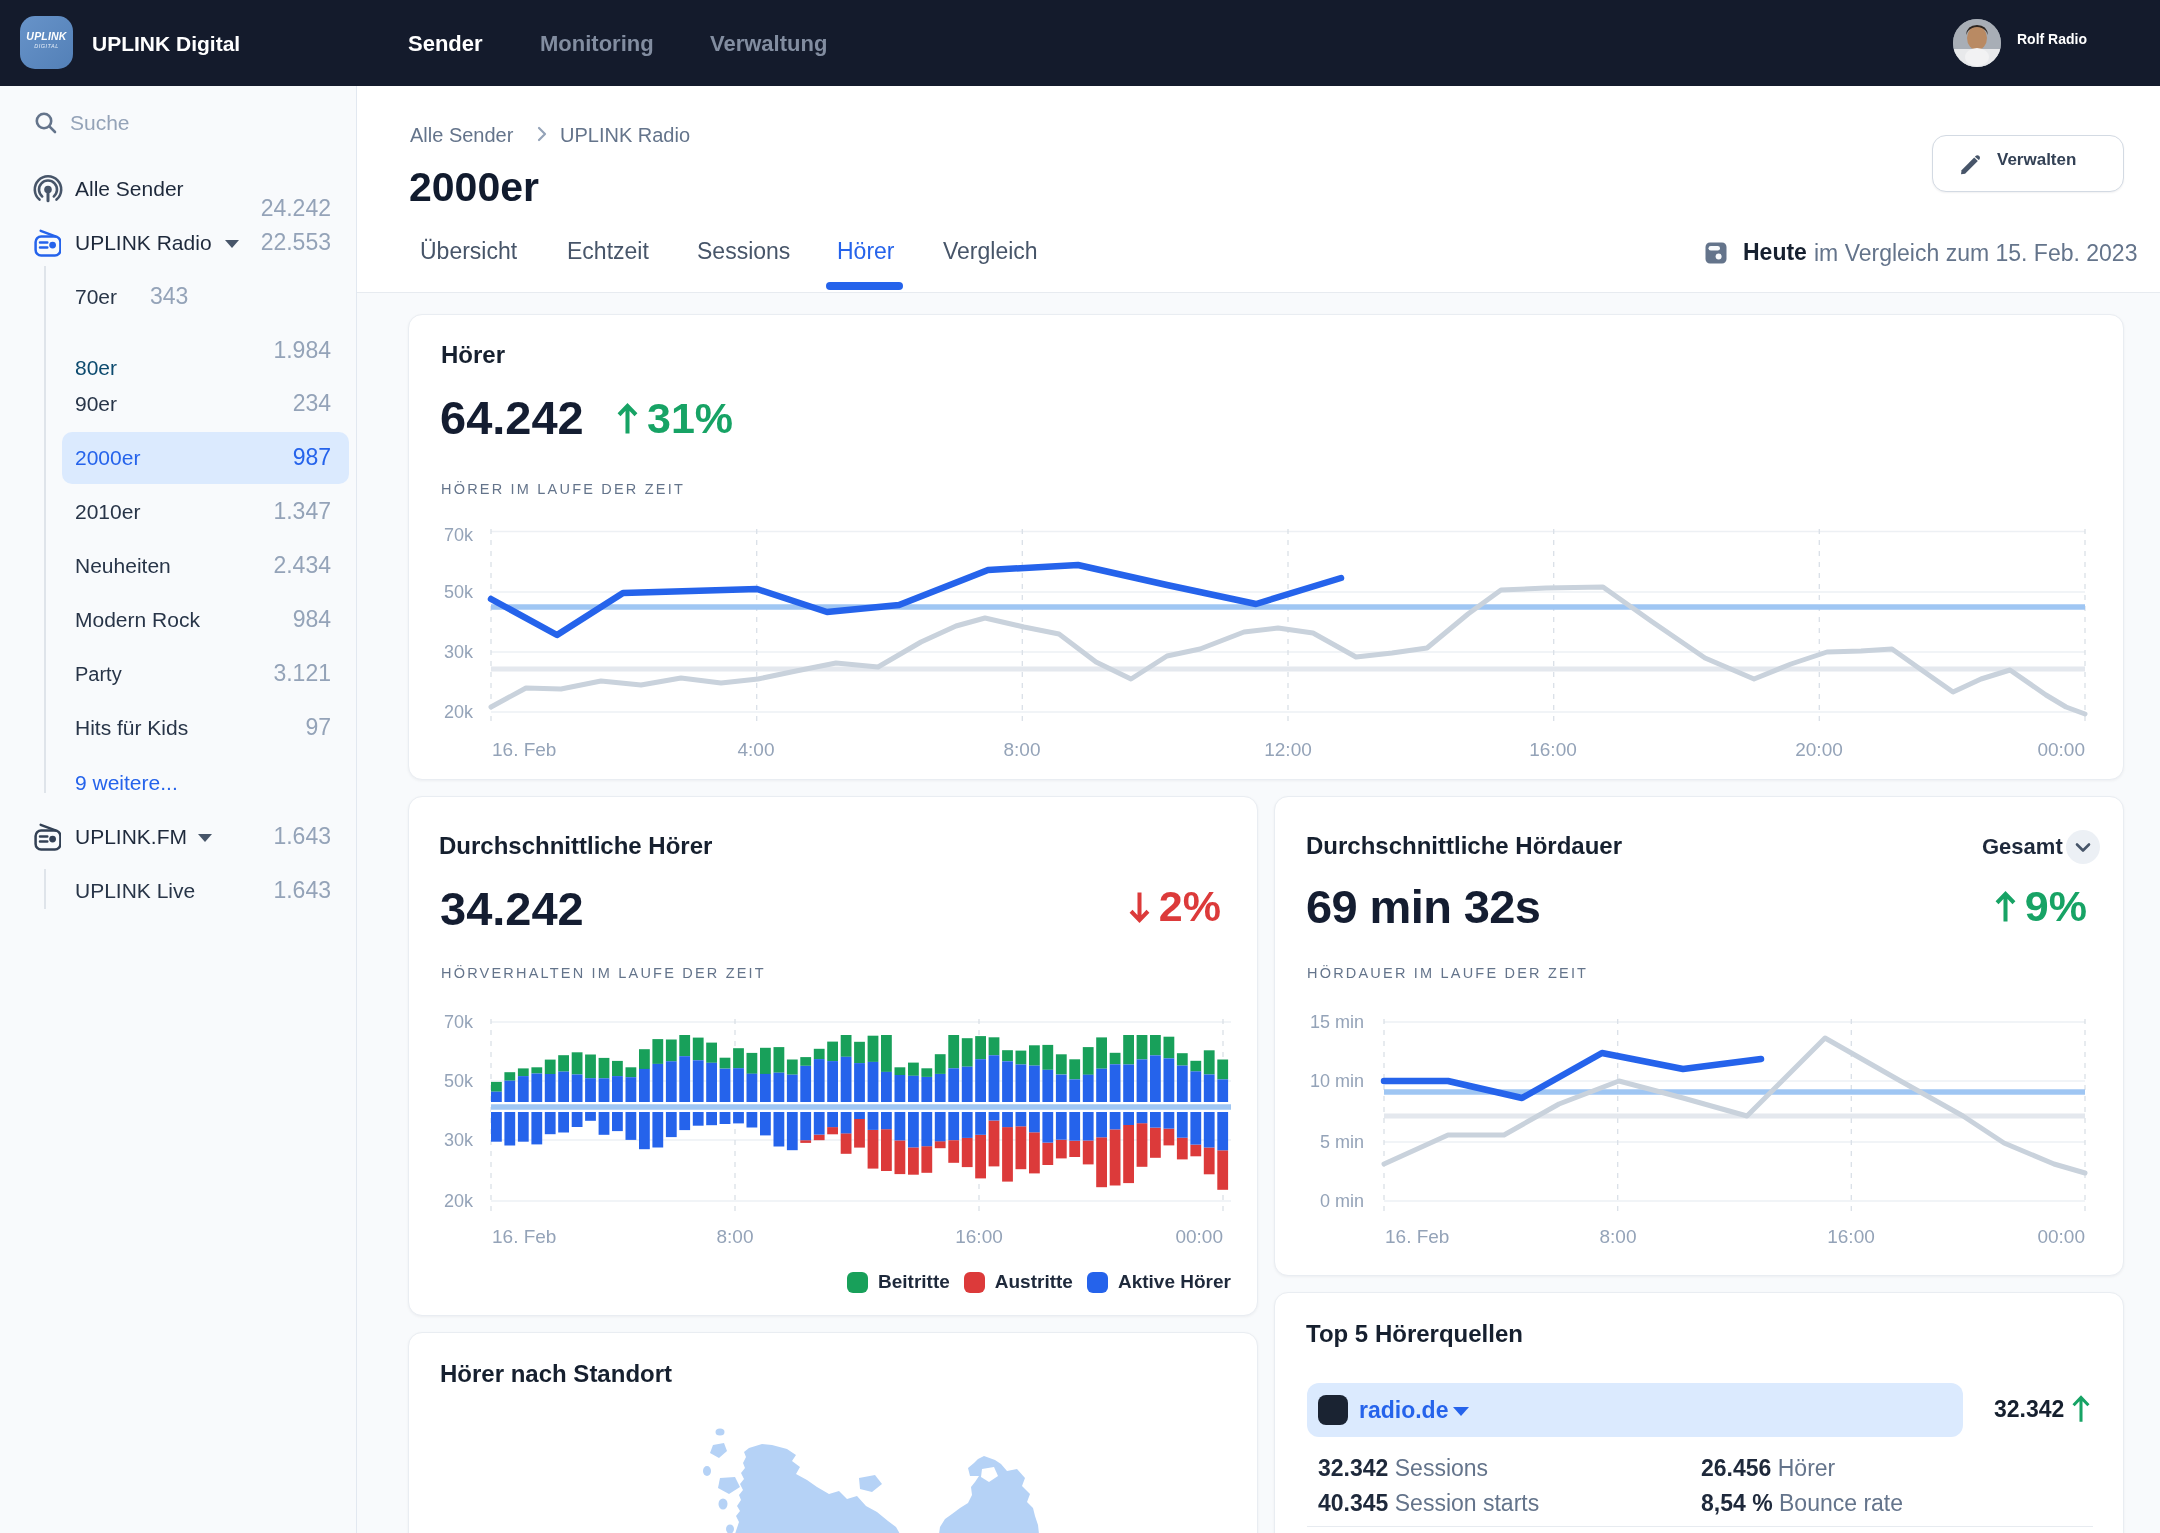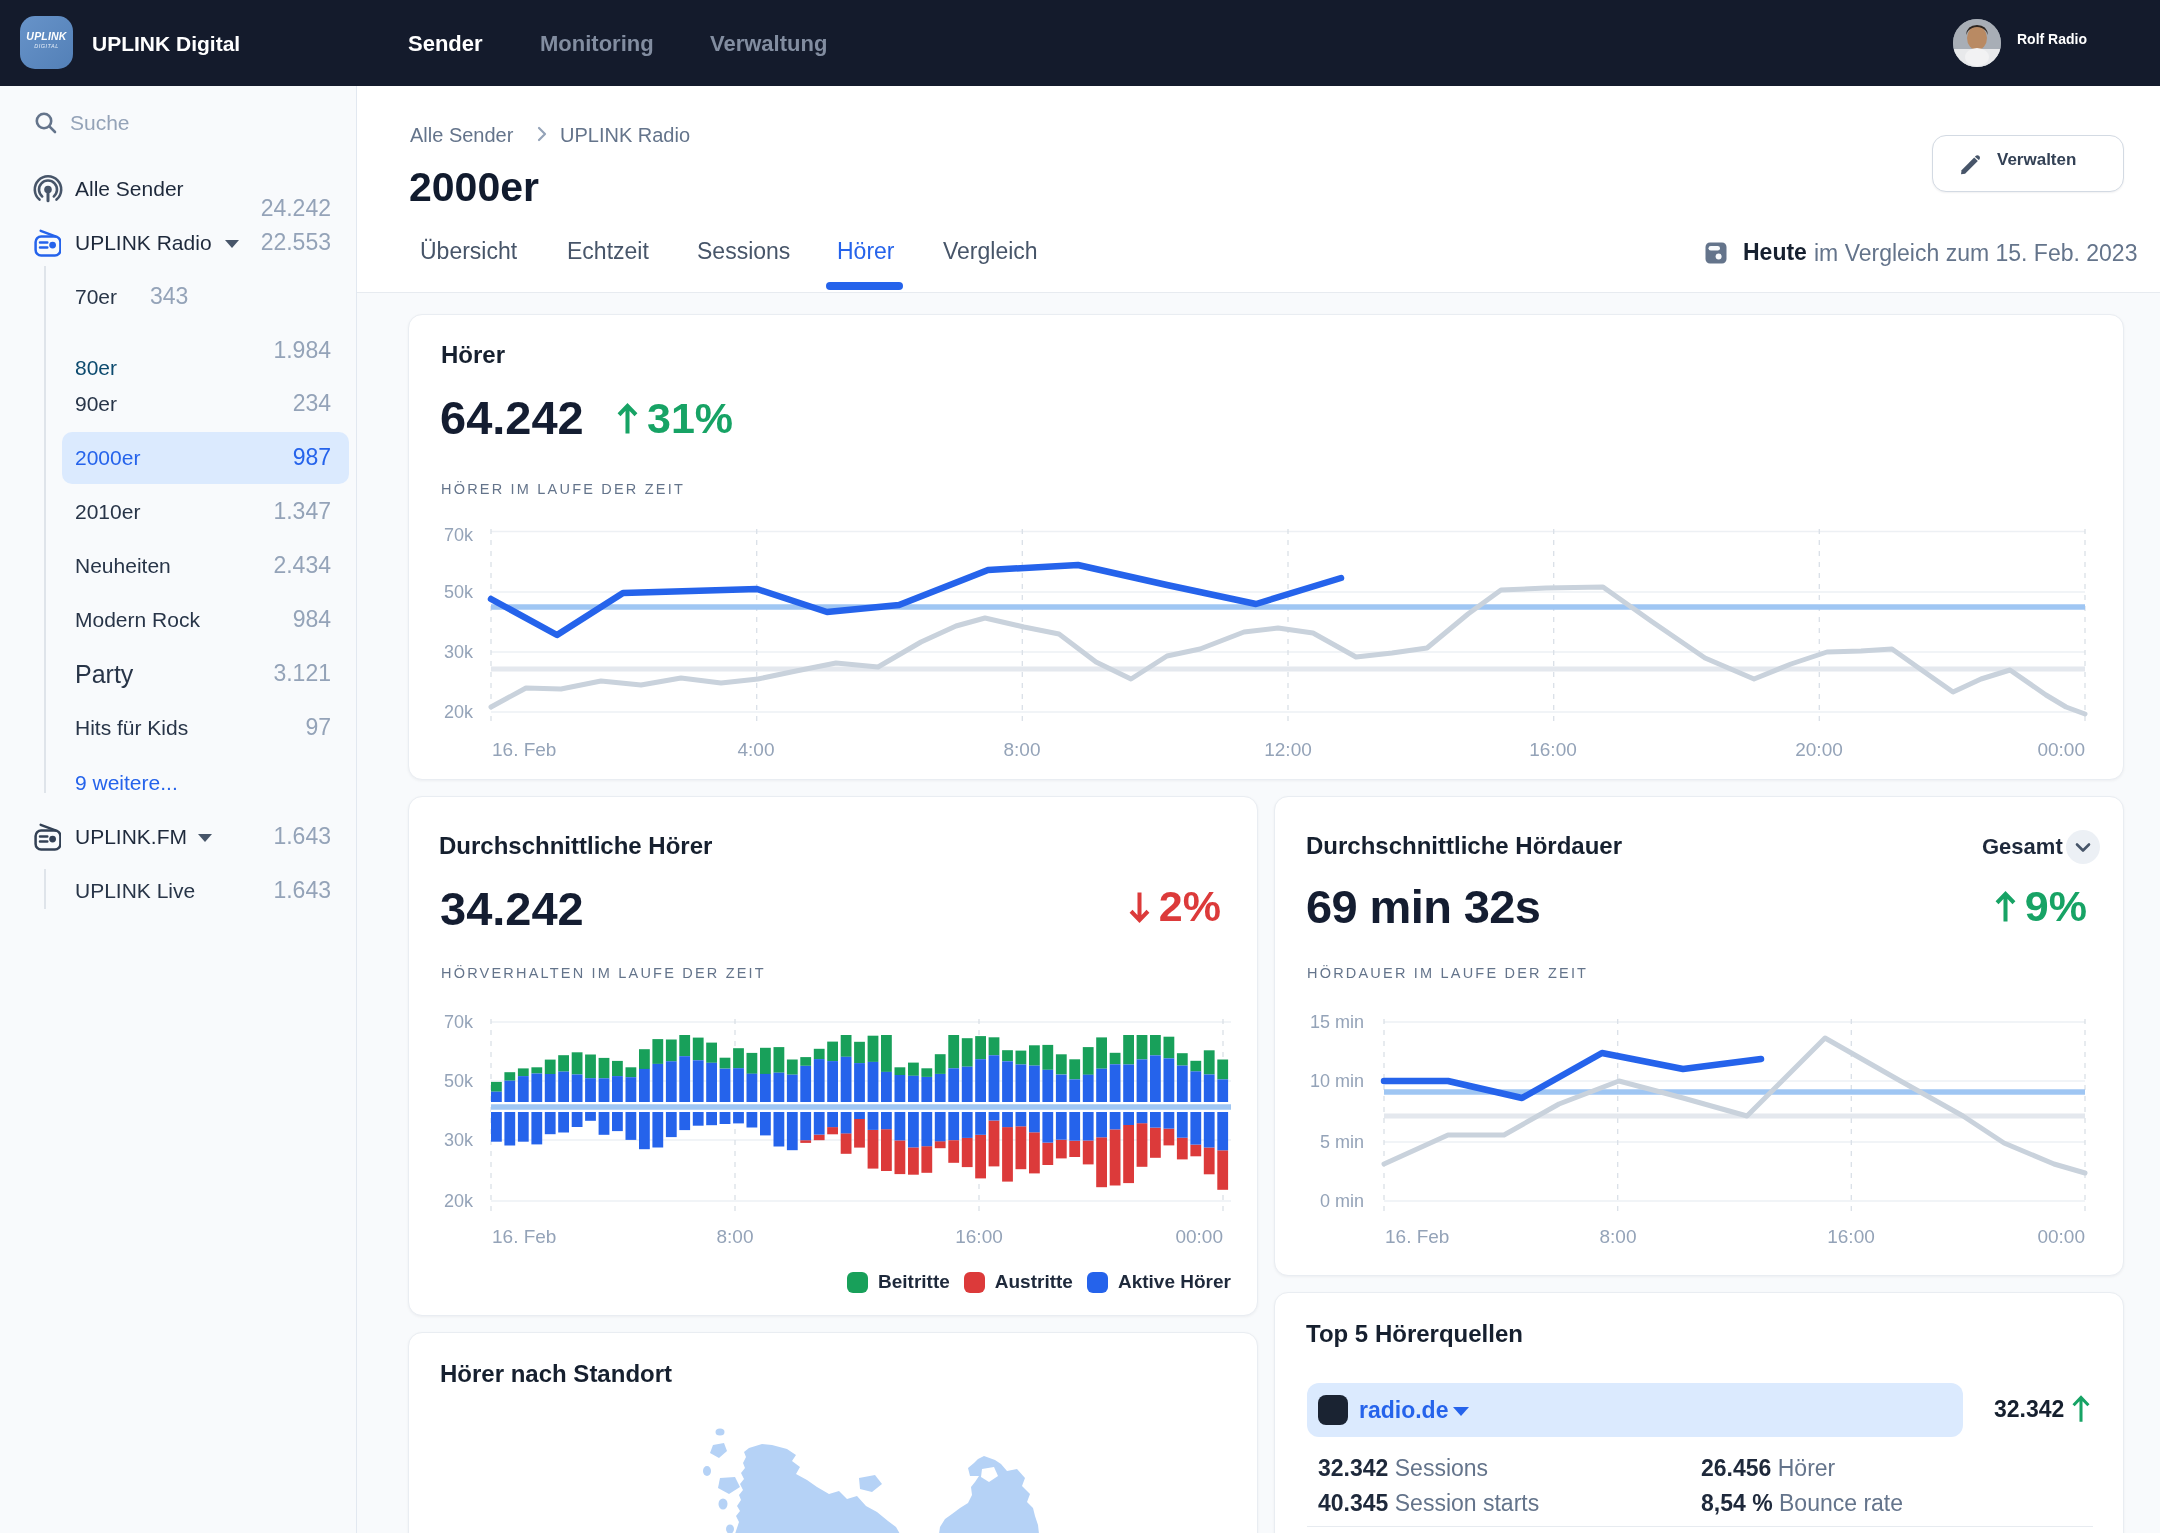--- a/index.html
+++ b/index.html
@@ -67,21 +67,21 @@
 <div style="position:absolute;left:150px;top:304px;width:181px;text-align:right;font-size:23px;line-height:27px;color:#94A3B8;">234</div>
 <div style="position:absolute;left:62px;top:346px;width:287px;height:52px;background:#DBEAFE;border-radius:10px;"></div>
 <div style="position:absolute;left:75px;top:359px;font-size:21px;line-height:26px;font-weight:400;color:#2563EB;">2000er</div>
 <div style="position:absolute;left:150px;top:358px;width:181px;text-align:right;font-size:23px;line-height:27px;color:#2563EB;">987</div>
 <div style="position:absolute;left:75px;top:413px;font-size:21px;line-height:26px;font-weight:400;color:#283548;">2010er</div>
 <div style="position:absolute;left:150px;top:412px;width:181px;text-align:right;font-size:23px;line-height:27px;color:#94A3B8;">1.347</div>
 <div style="position:absolute;left:75px;top:467px;font-size:21px;line-height:26px;font-weight:400;color:#283548;">Neuheiten</div>
 <div style="position:absolute;left:150px;top:466px;width:181px;text-align:right;font-size:23px;line-height:27px;color:#94A3B8;">2.434</div>
 <div style="position:absolute;left:75px;top:521px;font-size:21px;line-height:26px;font-weight:400;color:#283548;">Modern Rock</div>
 <div style="position:absolute;left:150px;top:520px;width:181px;text-align:right;font-size:23px;line-height:27px;color:#94A3B8;">984</div>
-<div style="position:absolute;left:75px;top:575px;font-size:25px;line-height:26px;font-weight:400;color:#283548;">Party</div>
+<div style="position:absolute;left:75px;top:575px;font-size:20px;line-height:26px;font-weight:400;color:#283548;">Party</div>
 <div style="position:absolute;left:150px;top:574px;width:181px;text-align:right;font-size:23px;line-height:27px;color:#94A3B8;">3.121</div>
 <div style="position:absolute;left:75px;top:629px;font-size:21px;line-height:26px;font-weight:400;color:#283548;">Hits für Kids</div>
 <div style="position:absolute;left:150px;top:628px;width:181px;text-align:right;font-size:23px;line-height:27px;color:#94A3B8;">97</div>
 <div style="position:absolute;left:75px;top:684px;font-size:21px;line-height:26px;font-weight:400;color:#2563EB;">9 weitere...</div>
 <div style="position:absolute;left:33px;top:737px;width:28px;height:28px;"><svg width="28" height="28" viewBox="0 0 28 28" fill="none">
 <path d="M7.7 1.8 L22.5 7.3" stroke="#334155" stroke-width="2.5" stroke-linecap="round"></path>
 <rect x="2.6" y="7.5" width="24.8" height="19" rx="5.5" stroke="#334155" stroke-width="2.5"></rect>
 <path d="M7 13.6 L14.3 13.6 M7 18.6 L14.3 18.6" stroke="#334155" stroke-width="2.5" stroke-linecap="round"></path>
 <circle cx="19.6" cy="16.1" r="3.4" fill="#334155"></circle>
 </svg></div>

